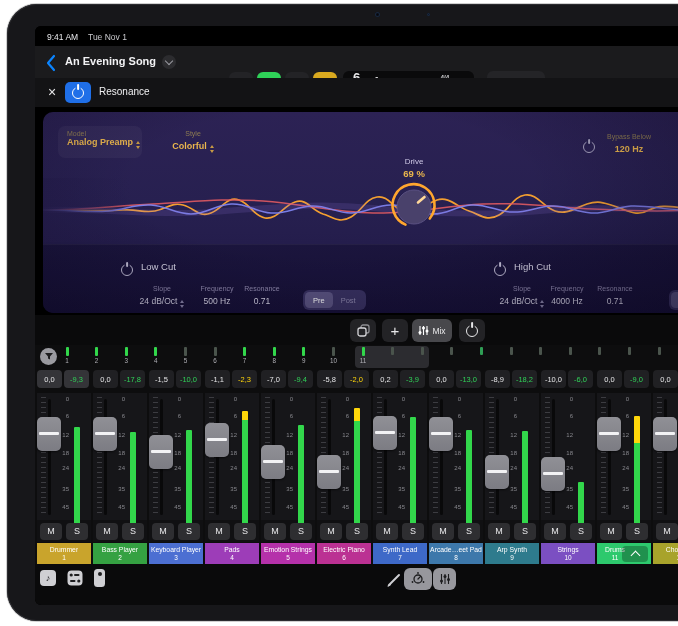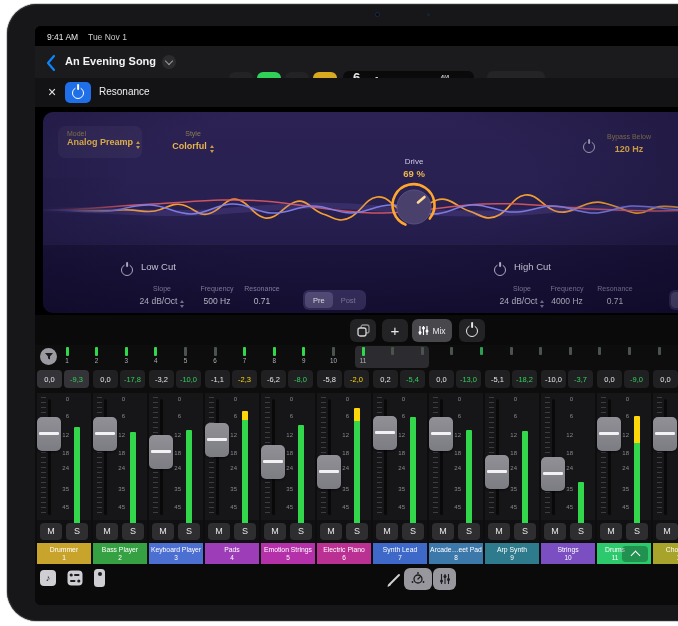--- a/index.html
+++ b/index.html
@@ -460,21 +460,21 @@
       <button class="msbtn mss">S</button>
     </div>
     <div class="namecell" style="background: rgb(53, 161, 66);">
       <div class="nm">Bass Player</div>
                 <div class="nn">2</div>
     </div>
   </div>
 
   <div class="strip">
     <div class="dbrow">
-      <div class="dbcell dbl">-3,2</div>
+      <div class="dbcell dbl">-1,5</div>
       <div class="dbcell dbr" style="color: rgb(48, 209, 88);">-10,0</div>
     </div>
     <div class="fad">
       <div class="ticks"></div>
       <div class="slabels">
                   <span class="slab" style="top: 6px;">0</span>
                   <span class="slab" style="top: 23px;">6</span>
                   <span class="slab" style="top: 42px;">12</span>
                   <span class="slab" style="top: 60px;">18</span>
                   <span class="slab" style="top: 75px;">24</span>
@@ -526,22 +526,22 @@
       <button class="msbtn mss">S</button>
     </div>
     <div class="namecell" style="background: rgb(157, 61, 184);">
       <div class="nm">Pads</div>
                 <div class="nn">4</div>
     </div>
   </div>
 
   <div class="strip">
     <div class="dbrow">
-      <div class="dbcell dbl">-6,2</div>
-      <div class="dbcell dbr" style="color: rgb(48, 209, 88);">-8,0</div>
+      <div class="dbcell dbl">-7,0</div>
+      <div class="dbcell dbr" style="color: rgb(48, 209, 88);">-9,4</div>
     </div>
     <div class="fad">
       <div class="ticks"></div>
       <div class="slabels">
                   <span class="slab" style="top: 6px;">0</span>
                   <span class="slab" style="top: 23px;">6</span>
                   <span class="slab" style="top: 42px;">12</span>
                   <span class="slab" style="top: 60px;">18</span>
                   <span class="slab" style="top: 75px;">24</span>
                   <span class="slab" style="top: 96px;">35</span>
@@ -593,21 +593,21 @@
     </div>
     <div class="namecell" style="background: rgb(187, 49, 147);">
       <div class="nm">Electric Piano</div>
                 <div class="nn">6</div>
     </div>
   </div>
 
   <div class="strip">
     <div class="dbrow">
       <div class="dbcell dbl">0,2</div>
-      <div class="dbcell dbr" style="color: rgb(48, 209, 88);">-5,4</div>
+      <div class="dbcell dbr" style="color: rgb(48, 209, 88);">-3,9</div>
     </div>
     <div class="fad">
       <div class="ticks"></div>
       <div class="slabels">
                   <span class="slab" style="top: 6px;">0</span>
                   <span class="slab" style="top: 23px;">6</span>
                   <span class="slab" style="top: 42px;">12</span>
                   <span class="slab" style="top: 60px;">18</span>
                   <span class="slab" style="top: 75px;">24</span>
                   <span class="slab" style="top: 96px;">35</span>
@@ -658,21 +658,21 @@
       <button class="msbtn mss">S</button>
     </div>
     <div class="namecell" style="background: rgb(61, 120, 171);">
       <div class="nm">Arcade…eet Pad</div>
                 <div class="nn">8</div>
     </div>
   </div>
 
   <div class="strip">
     <div class="dbrow">
-      <div class="dbcell dbl">-5,1</div>
+      <div class="dbcell dbl">-8,9</div>
       <div class="dbcell dbr" style="color: rgb(48, 209, 88);">-18,2</div>
     </div>
     <div class="fad">
       <div class="ticks"></div>
       <div class="slabels">
                   <span class="slab" style="top: 6px;">0</span>
                   <span class="slab" style="top: 23px;">6</span>
                   <span class="slab" style="top: 42px;">12</span>
                   <span class="slab" style="top: 60px;">18</span>
                   <span class="slab" style="top: 75px;">24</span>
@@ -692,21 +692,21 @@
     </div>
     <div class="namecell" style="background: rgb(46, 123, 141);">
       <div class="nm">Arp Synth</div>
                 <div class="nn">9</div>
     </div>
   </div>
 
   <div class="strip">
     <div class="dbrow">
       <div class="dbcell dbl">-10,0</div>
-      <div class="dbcell dbr" style="color: rgb(48, 209, 88);">-3,7</div>
+      <div class="dbcell dbr" style="color: rgb(48, 209, 88);">-6,0</div>
     </div>
     <div class="fad">
       <div class="ticks"></div>
       <div class="slabels">
                   <span class="slab" style="top: 6px;">0</span>
                   <span class="slab" style="top: 23px;">6</span>
                   <span class="slab" style="top: 42px;">12</span>
                   <span class="slab" style="top: 60px;">18</span>
                   <span class="slab" style="top: 75px;">24</span>
                   <span class="slab" style="top: 96px;">35</span>

